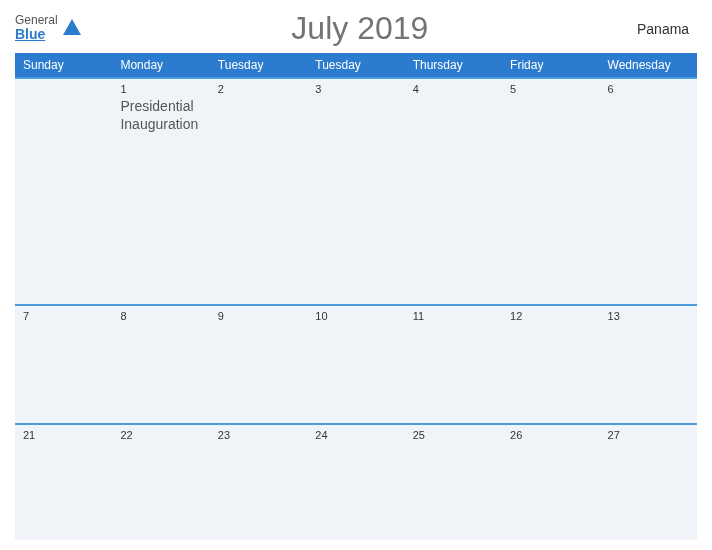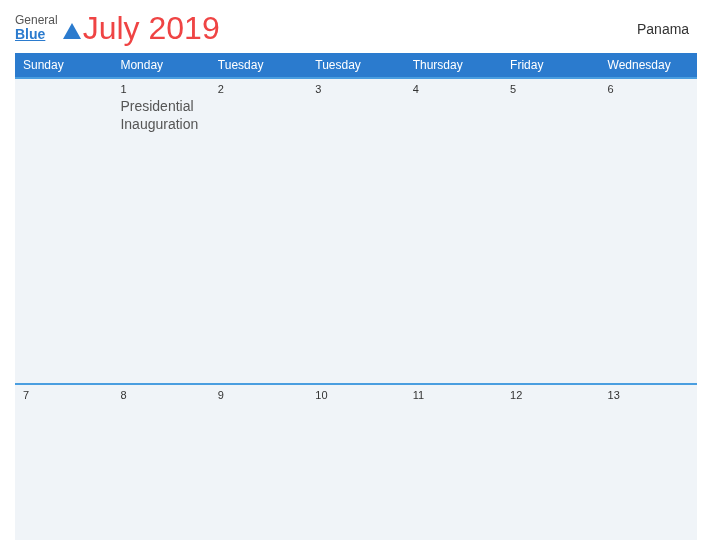--- a/index.html
+++ b/index.html
@@ -17,21 +17,21 @@
     .header-row {
       width: 100%;
       display: flex;
       align-items: center;
       justify-content: space-between;
       margin-bottom: 6px;
     }
 
     .logo {
       display: flex;
-      align-items: flex-end;
+      align-items: center;
       font-size: 13px;
       color: #333;
     }
     .logo-text {
       display: flex;
       flex-direction: column;
       line-height: 1.1;
     }
     .logo-general {
       font-size: 12px;
@@ -45,22 +45,22 @@
     }
     .logo-icon {
       width: 22px;
       height: 22px;
       margin-left: 3px;
     }
 
     .calendar-title {
       font-size: 32px;
       font-weight: normal;
-      color: #ef4444;
-      text-align: left;
+      color: #737373;
+      text-align: center;
       flex: 1;
     }
 
     .country-label {
       font-size: 14px;
       color: #333;
       min-width: 60px;
       text-align: left;
     }
 
@@ -177,14 +177,37 @@
         <td>
           <span class="day-number">11</span>
         </td>
         <td>
           <span class="day-number">12</span>
         </td>
         <td>
           <span class="day-number">13</span>
         </td>
       </tr>
+      <tr>
+        <td>
+          <span class="day-number">21</span>
+        </td>
+        <td>
+          <span class="day-number">22</span>
+        </td>
+        <td>
+          <span class="day-number">23</span>
+        </td>
+        <td>
+          <span class="day-number">24</span>
+        </td>
+        <td>
+          <span class="day-number">25</span>
+        </td>
+        <td>
+          <span class="day-number">26</span>
+        </td>
+        <td>
+          <span class="day-number">27</span>
+        </td>
+      </tr>
     </tbody>
 </table>
 
 </body></html>

